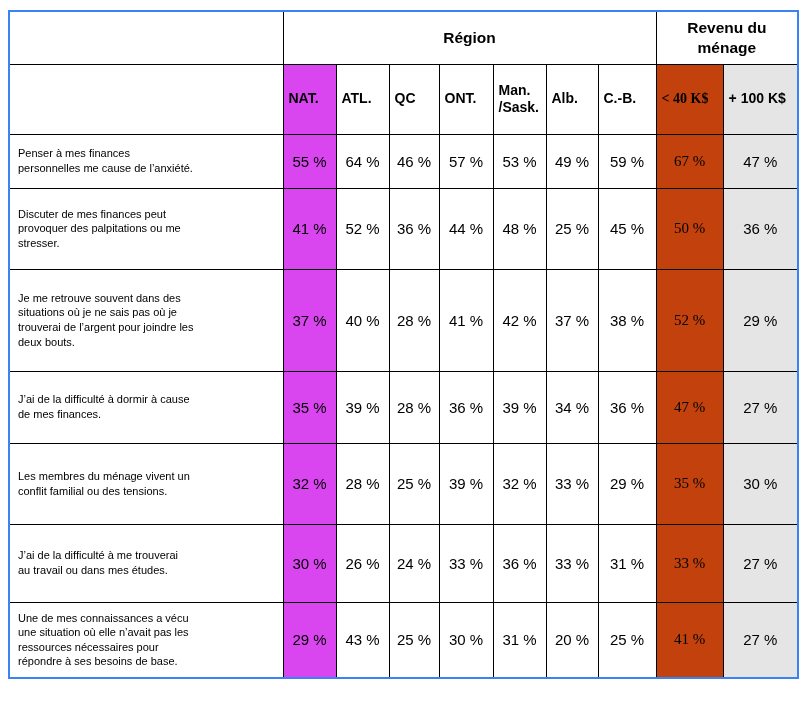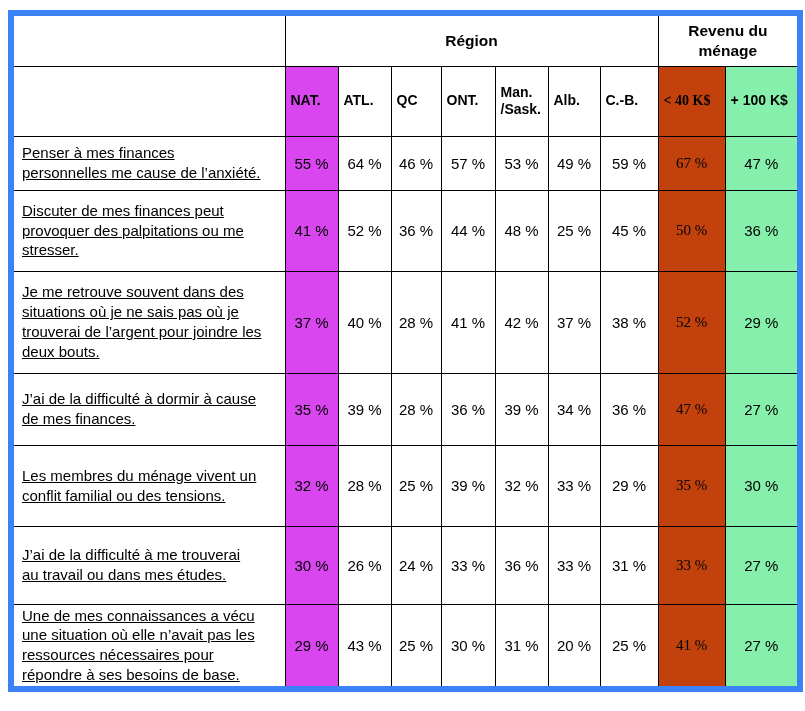--- a/index.html
+++ b/index.html
@@ -17,21 +17,21 @@
     height: 711px;
     background: #ffffff;
   }
   table.survey {
     position: absolute;
     left: 8px;
     top: 10px;
     width: 789px;
     border-collapse: collapse;
     table-layout: fixed;
-    border: 6px solid #3b82f6;
+    border: 2px solid #3b82f6;
   }
   table.survey td {
     border: 1px solid #000000;
     vertical-align: middle;
     overflow: hidden;
   }
   .group-header {
     font-weight: bold;
     font-size: 15.5px;
     text-align: center;
@@ -44,35 +44,34 @@
   .col-header {
     font-weight: bold;
     font-size: 14px;
     text-align: left;
     padding: 2px 2px 2px 5px;
     line-height: 1.25;
     overflow-wrap: break-word;
     word-wrap: break-word;
   }
   .stmt {
-    font-size: 15px;
+    font-size: 11px;
     line-height: 1.32;
     text-align: left;
     padding: 1px 8px;
     white-space: pre-line;
-    text-decoration: underline;
   }
   .val {
     font-size: 15px;
     text-align: center;
     padding: 2px 1px;
   }
   .bg-gray  { background: #d946ef; }
   .bg-pink  { background: #c2410c; font-family: Liberation Serif, serif; }
-  .bg-green { background: #86efac; }
+  .bg-green { background: #e5e5e5; }
   .corner   { background: #ffffff; }
 </style>
 </head>
 <body>
 
 <div class="page">
   <table class="survey">
     <colgroup>
       <col style="width:274px">
       <col style="width:53px">

